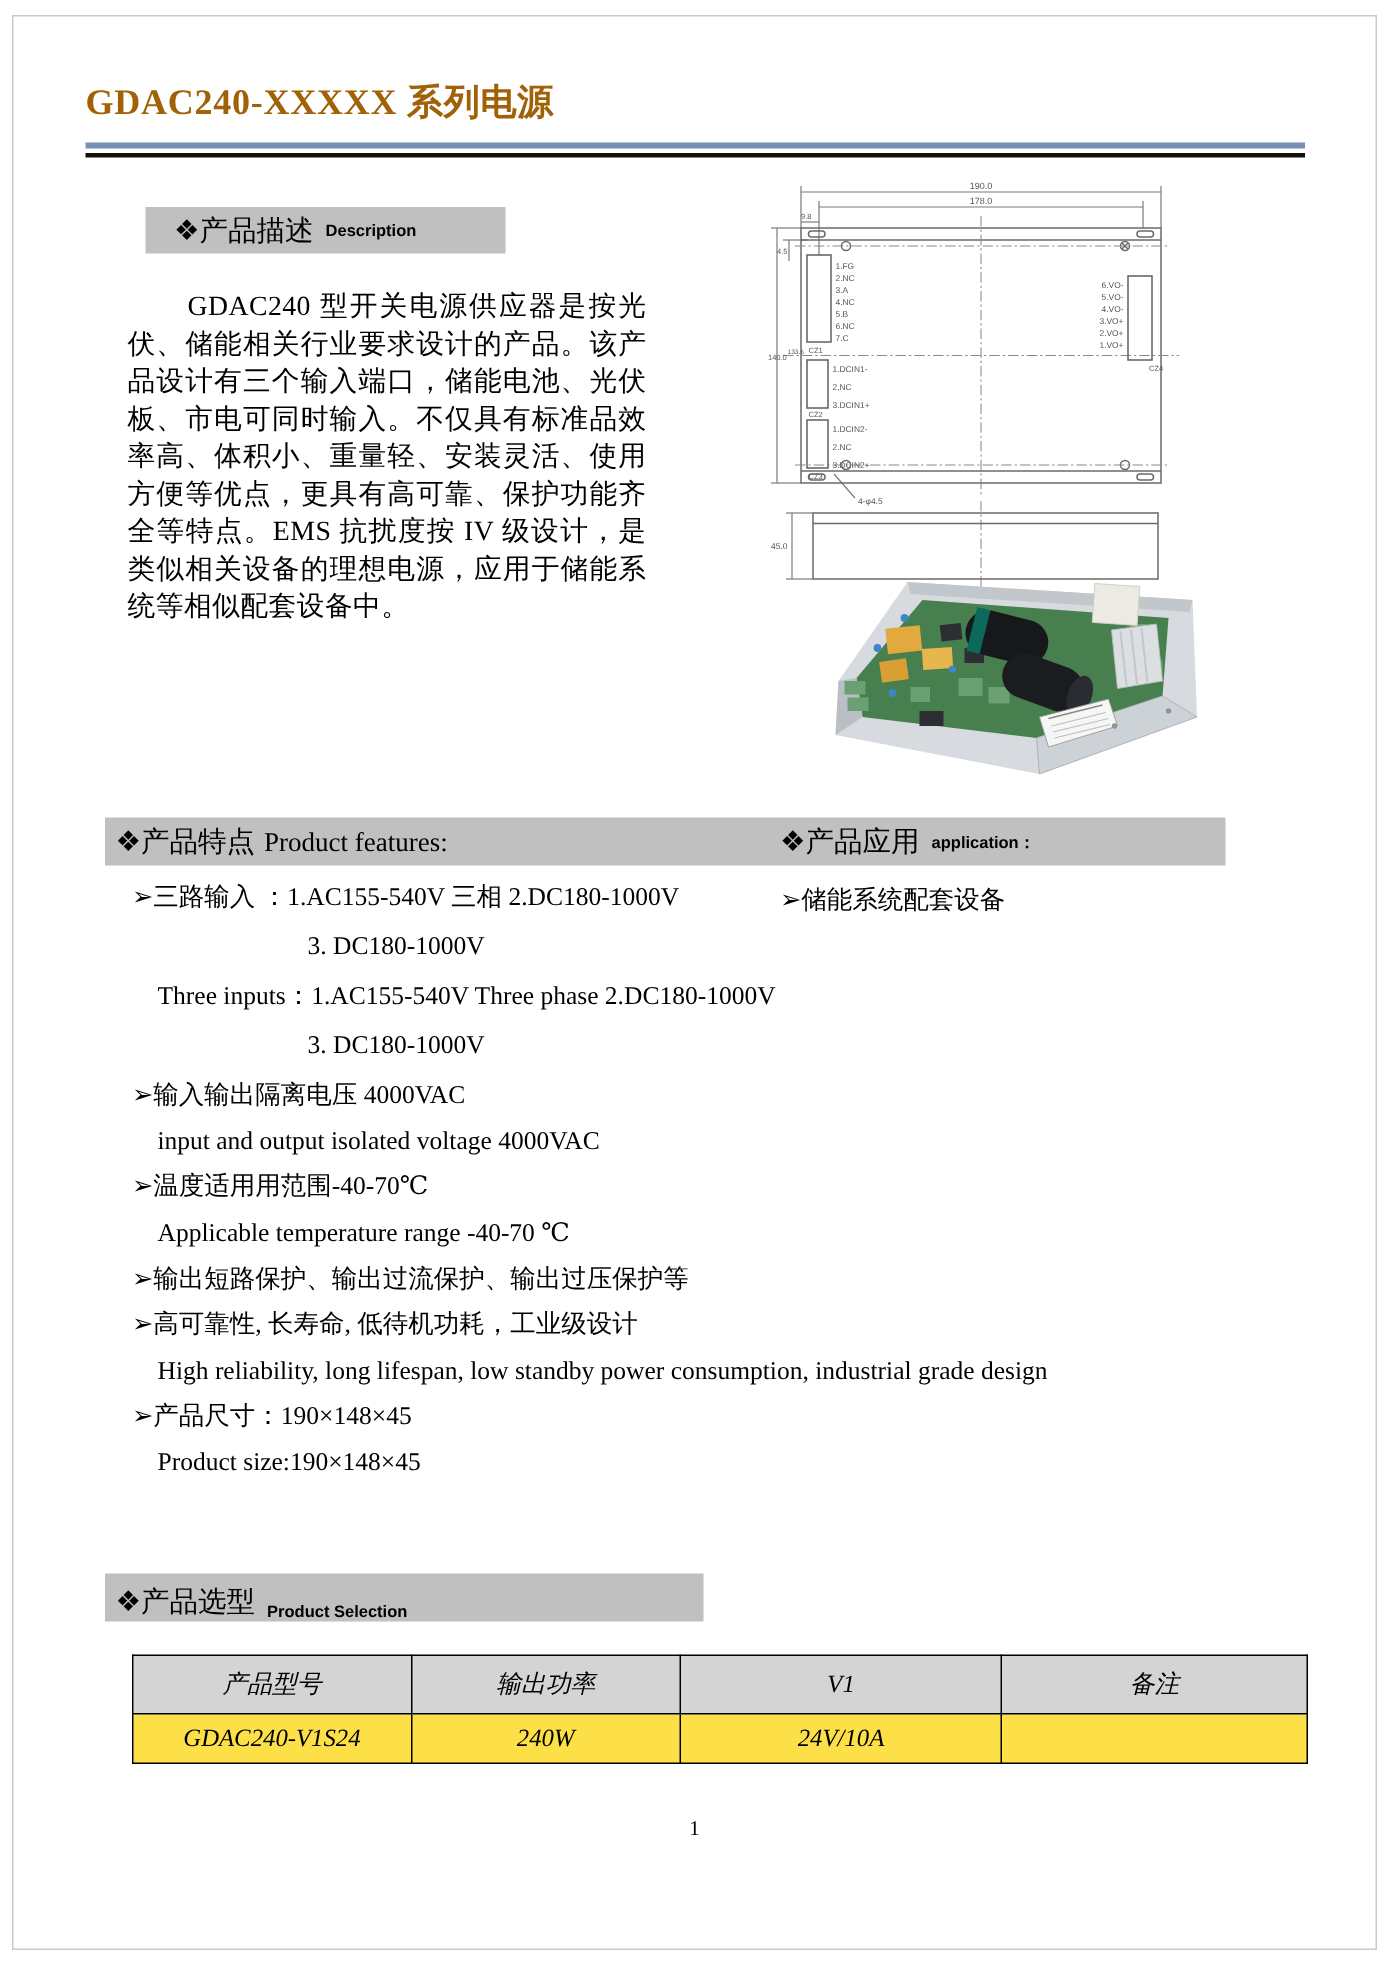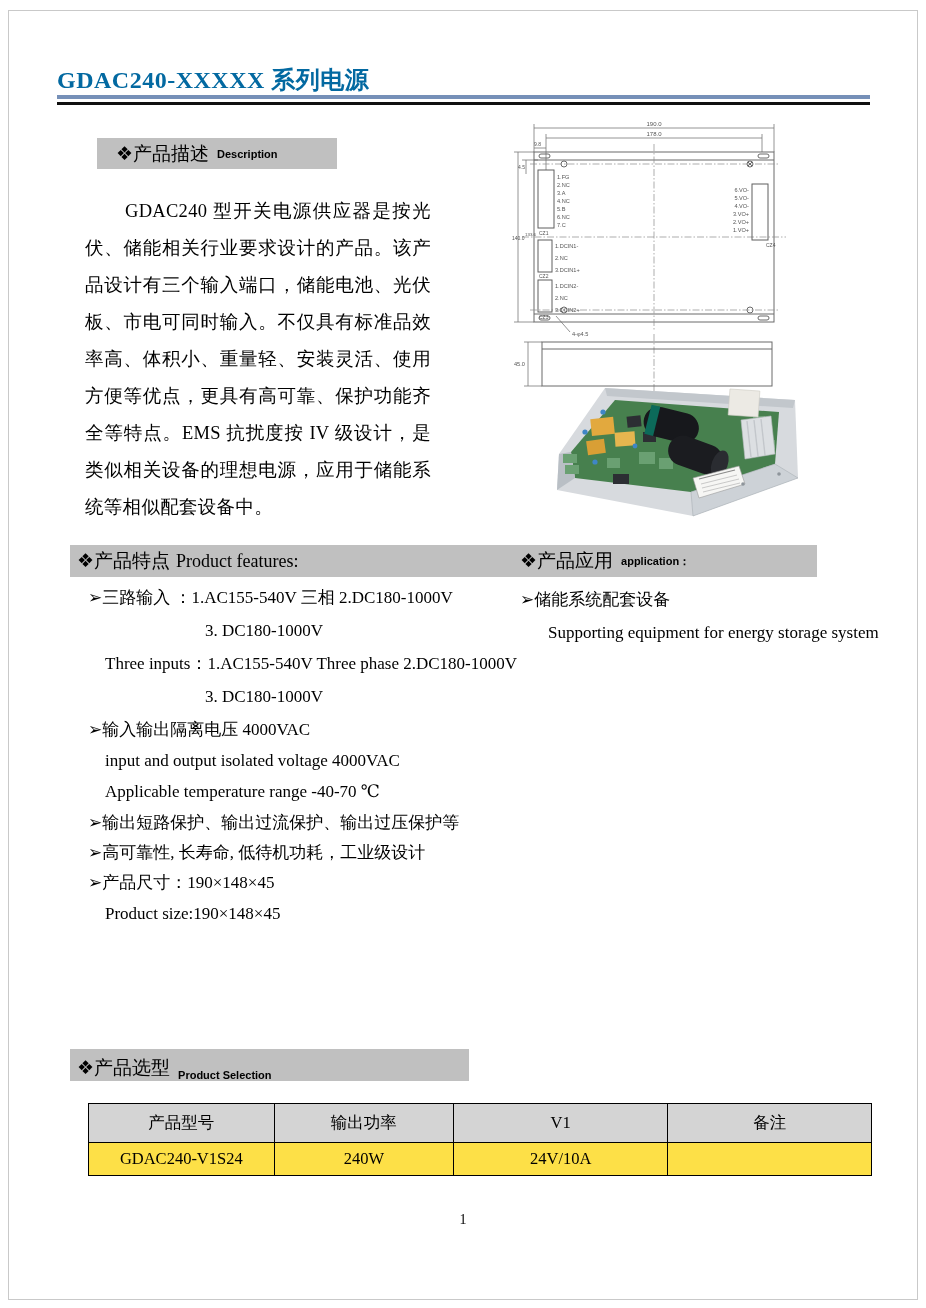--- a/index.html
+++ b/index.html
@@ -7,42 +7,42 @@
     width:926px;height:1308px;position:relative;background:#ffffff;
     font-family:"Liberation Serif","DejaVu Serif",serif;color:#000;
     overflow:hidden;
   }
   .page-frame{
     position:absolute;left:8px;top:10px;width:908px;height:1288px;
     border:1px solid #c9c9c9;background:#fff;
   }
   
   .doc-title{
-    position:absolute;left:57px;top:64px;
-    font-size:24px;font-weight:bold;color:#0369a1;letter-spacing:.5px;
+    position:absolute;left:57px;top:52px;
+    font-size:24px;font-weight:bold;color:#a16207;letter-spacing:.5px;
     font-family:"Liberation Serif","DejaVu Serif",serif;white-space:nowrap;
   }
   .title-underline-blue{position:absolute;left:57px;top:95px;width:813px;height:4px;background:#7690b8;}
   .title-rule-black{position:absolute;left:57px;top:102px;width:813px;height:3px;background:#101010;}
   
   .section-bar{
     position:absolute;background:#c0c0c0;display:flex;align-items:center;
     font-size:19px;white-space:nowrap;
   }
   .zh{font-family:"Liberation Serif","DejaVu Serif",serif;}
   .en-bold{font-family:"Liberation Sans","DejaVu Sans",sans-serif;font-weight:bold;margin-left:8px;font-size:11px;}
   .en-serif{font-family:"Liberation Serif","DejaVu Serif",serif;margin-left:6px;font-size:18px;}
   #desc-bar{left:97px;top:138px;width:221px;height:31px;padding-left:19px;}
   #feat-app-bar{left:70px;top:545px;width:740px;height:32px;padding-left:7px;}
   #feat-app-bar .app-heading{position:absolute;left:450px;top:0;height:32px;display:flex;align-items:center;}
   #sel-bar{left:70px;top:1049px;width:392px;height:32px;padding-left:7px;align-items:flex-end;}
   
   .desc-para{
     position:absolute;left:85px;top:193px;width:346px;
-    font-size:18.5px;line-height:37px;text-align:justify;text-indent:40px;
+    font-size:18.5px;line-height:25px;text-align:justify;text-indent:40px;
     letter-spacing:.3px;
   }
   
   .tech-drawing{position:absolute;left:512px;top:120px;width:282px;height:272px;}
   .tech-drawing text{font-family:"Liberation Sans","DejaVu Sans",sans-serif;fill:#555;}
   .psu-photo{position:absolute;left:543px;top:382px;width:258px;height:140px;}
   
   .feature-list{position:absolute;left:88px;top:588px;width:440px;font-size:17px;}
   .feature-list .line{line-height:20px;}
   .pl1{padding-left:17px;}
@@ -51,21 +51,21 @@
   .app-col{position:absolute;left:520px;top:590px;width:370px;font-size:17px;}
   .app-col .line{line-height:20px;}
   .app-col .pl-app{padding-left:28px;}
   
   .sel-table{
     position:absolute;left:88px;top:1103px;width:784px;
     border-collapse:collapse;font-size:16.5px;table-layout:fixed;
   }
   .sel-table th,.sel-table td{
     border:1.6px solid #000;text-align:center;padding:0;
-    font-weight:normal;font-family:"Liberation Serif","DejaVu Serif",serif;
+    font-weight:normal;font-family:"Liberation Serif","DejaVu Serif",serif;font-style:italic;
   }
   .sel-table th{height:38px;background:#d4d4d4;}
   .sel-table td{height:32px;background:#fde047;}
   .c1{width:23.7%;}.c2{width:22.9%;margin-top:40px;}.c3{width:27.4%;}.c4{width:26%;}
   
   .page-number{position:absolute;left:0;top:1212px;width:926px;text-align:center;font-size:14px;}
 </style>
 </head>
 <body>
 
@@ -262,30 +262,31 @@
   </span>
 </div>
 
 <div class="feature-list">
   <div class="line">➢三路输入 ：1.AC155-540V 三相 2.DC180-1000V</div>
   <div class="line pl2 mt-a">3. DC180-1000V</div>
   <div class="line pl1 mt-a">Three inputs：1.AC155-540V Three phase 2.DC180-1000V</div>
   <div class="line pl2 mt-a">3. DC180-1000V</div>
   <div class="line mt-a">➢输入输出隔离电压 4000VAC</div>
   <div class="line pl1 mt-b">input and output isolated voltage 4000VAC</div>
+  <div class="line mt-c">➢温度适用用范围-40-70℃</div>
   <div class="line pl1 mt-b">Applicable temperature range -40-70 ℃</div>
   <div class="line mt-b" style="width:800px;">➢输出短路保护、输出过流保护、输出过压保护等</div>
   <div class="line mt-c">➢高可靠性, 长寿命, 低待机功耗，工业级设计</div>
+  <div class="line pl1 mt-b" style="width:800px;">High reliability, long lifespan, low standby power consumption, industrial grade design</div>
   <div class="line mt-c">➢产品尺寸：190×148×45</div>
   <div class="line pl1 mt-b">Product size:190×148×45</div>
 </div>
 
 <div class="app-col">
   <div class="line">➢储能系统配套设备</div>
-  <div class="line pl-app mt-a">Supporting equipment for energy storage system</div>
 </div>
 
 <div class="section-bar" id="sel-bar">
   <span class="zh">❖产品选型</span>
   <span class="en-bold">Product Selection</span>
 </div>
 
 <table class="sel-table">
   <thead>
     <tr>

